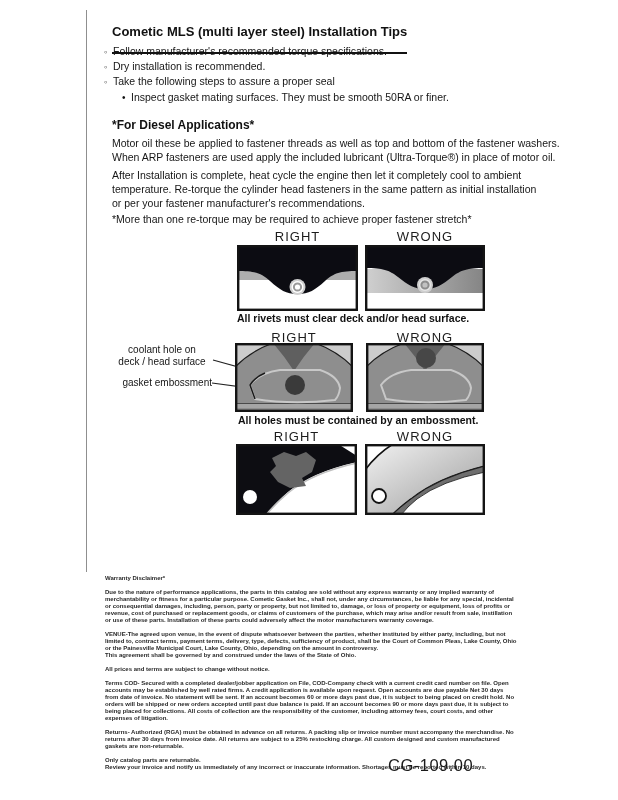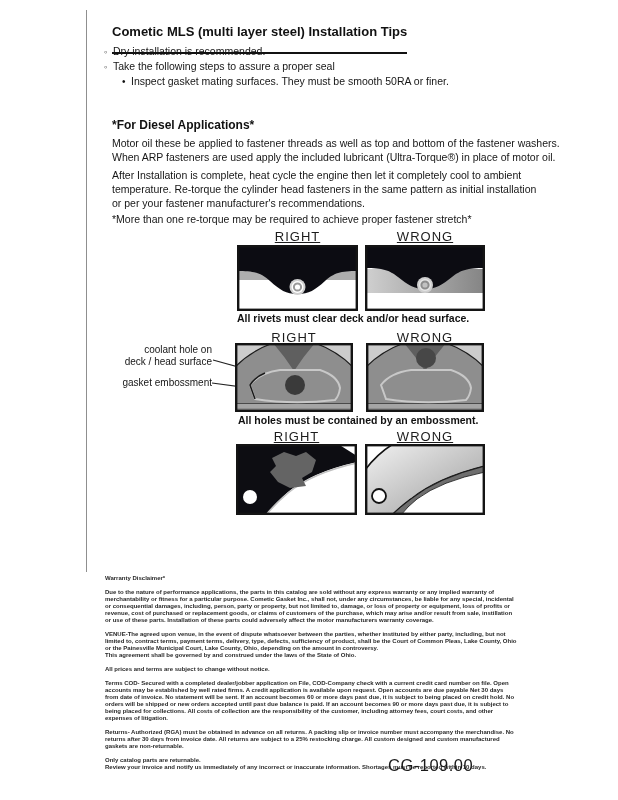--- a/index.html
+++ b/index.html
@@ -26,21 +26,21 @@
   .b-row .mk{display:inline-block;width:9px;color:#333;font-size:9.5px;}
   .b-sub{padding-left:18px;}
   .b-sub .mk{width:9px;font-size:10px;color:#111;}
 
   .h-diesel{left:112px;top:118px;margin:0;font-size:12px;font-weight:bold;color:#111;white-space:nowrap;}
   .para{left:112px;font-size:10.5px;line-height:14px;color:#161616;}
   .para div{white-space:nowrap;}
   .p1{top:136px;} .p2{top:168px;} .p3{top:212px;}
 
   .dg-label{
-    font-size:13px;letter-spacing:1px;color:#1c1c1c;text-align:center;white-space:nowrap;text-decoration:underline;
+    font-size:13px;letter-spacing:1px;color:#1c1c1c;text-align:center;white-space:nowrap;
   }
   .cap{font-size:10.5px;font-weight:bold;color:#111;line-height:12px;white-space:nowrap;}
 
   svg.box{display:block;}
 
   .side-label{
     font-size:10px;line-height:11.5px;color:#161616;text-align:right;white-space:nowrap;
   }
 
   .leader{pointer-events:none;}
@@ -54,20 +54,21 @@
 </head>
 <body>
 
 <div class="page">
 
   <div class="edge-rule"></div>
 
   <h1 class="abs title">Cometic MLS (multi layer steel) Installation Tips</h1>
 
   <div class="abs bullets">
+    <div class="b-row"><span class="mk">◦</span><span>Follow manufacturer's recommended torque specifications.</span></div>
     <div class="b-row"><span class="mk">◦</span><span>Dry installation is recommended.</span></div>
     <div class="b-row"><span class="mk">◦</span><span>Take the following steps to assure a proper seal</span></div>
     <div class="b-row b-sub"><span class="mk">•</span><span>Inspect gasket mating surfaces.  They must be smooth 50RA or finer.</span></div>
   </div>
 
   <h2 class="abs h-diesel">*For Diesel Applications*</h2>
 
   <div class="abs para p1">
     <div>Motor oil these be applied to fastener threads as well as top and bottom of the fastener washers.</div>
     <div>When ARP fasteners are used apply the included lubricant (Ultra-Torque®) in place of motor oil.</div>
@@ -103,21 +104,21 @@
     <rect x="2" y="24" width="116" height="24" fill="url(#g1)"></rect>
     <path d="M0,0 H120 V23 C102,23 96,25 87,32 C77,40 71,44 60,44 C49,44 43,40 33,32 C24,25 18,23 0,23 Z" fill="#0c0c12"></path>
     <circle cx="60" cy="40" r="8" fill="#cfcfcf"></circle>
     <circle cx="60" cy="40" r="6" fill="#e6e6e6"></circle>
     <circle cx="60" cy="40" r="3.6" fill="#c2c2c2" stroke="#8d8d8d" stroke-width="2"></circle>
     <rect x="1.2" y="1.2" width="117.6" height="63.6" fill="none" stroke="#141414" stroke-width="2.4"></rect>
   </svg>
 
   <div class="abs cap" style="left:237px;top:312px;">All rivets must clear deck and/or head surface.</div>
 
-  <div class="abs side-label" style="left:112px;top:344px;width:100px;">
+  <div class="abs side-label" style="left:112px;top:344px;width:100px;text-align:center;">
     <div>coolant hole on</div>
     <div>deck / head surface</div>
   </div>
   <div class="abs side-label" style="left:112px;top:377px;width:100px;">gasket embossment</div>
 
   <svg class="abs leader" style="left:205px;top:350px;" width="100" height="45" viewBox="0 0 100 45">
     <line x1="8" y1="10" x2="88" y2="32" stroke="#222" stroke-width="1.1"></line>
     <line x1="7" y1="33" x2="52" y2="39" stroke="#222" stroke-width="1.1"></line>
   </svg>
 

